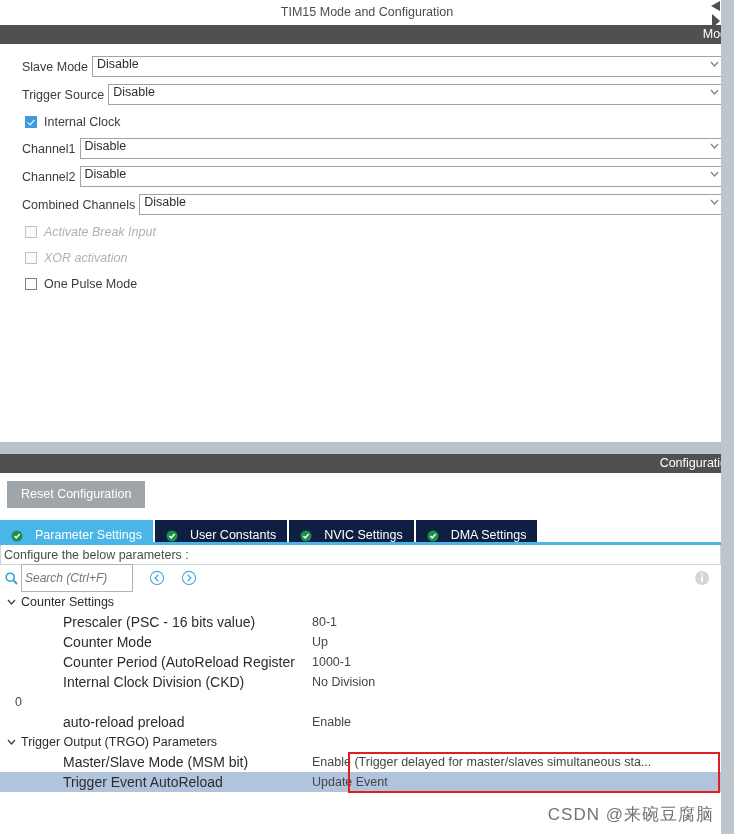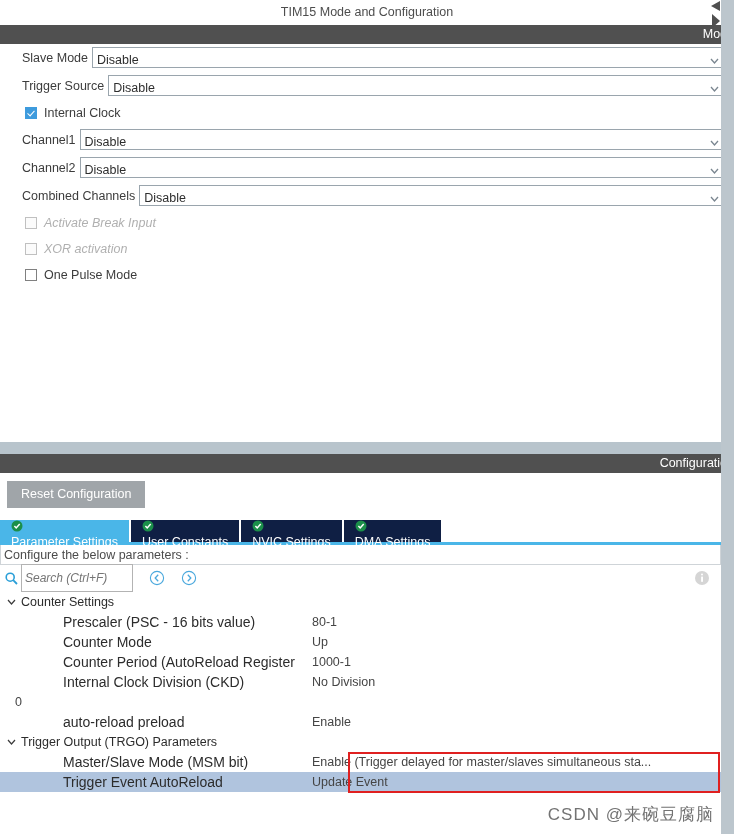--- a/index.html
+++ b/index.html
@@ -61,21 +61,21 @@
     color: #ffffff;
     text-align: right;
     font-size: 12.5px;
   }
 
   
   .mode-body {
     position: relative;
     height: 398px;
     background: #ffffff;
-    padding-top: 0;
+    padding-top: 9px;
     box-sizing: border-box;
   }
   .form-row {
     display: flex;
     align-items: center;
     height: 27px;
     padding: 0 8px 0 0;
     margin-bottom: 1px;
   }
   .form-label {
@@ -84,21 +84,21 @@
     padding-left: 22px;
     white-space: nowrap;
   }
   .combo {
     flex: 1;
     margin-left: 4px;
     height: 21px;
     border: 1px solid #9aa5ad;
     background: #ffffff;
     display: flex;
-    align-items: flex-end;
+    align-items: flex-start;
     box-sizing: border-box;
     position: relative;
   }
   .combo-value {
     flex: 1;
     font-size: 12.5px;
     color: #2e2e2e;
     padding-left: 4px;
     overflow: hidden;
     white-space: nowrap;
@@ -183,31 +183,30 @@
 
   
   .tabs {
     display: flex;
     align-items: flex-end;
     border-bottom: 3px solid #4ab6e8;
     padding-left: 0;
   }
   .tab {
     display: flex;
-    align-items: flex-start;
-    gap: 3px;
+    align-items: flex-end;
+    gap: 12px;
     height: 22px;
     padding: 0 11px;
     background: #0f1f44;
     color: #ffffff;
     font-size: 12.5px;
     margin-right: 2px;
     box-sizing: border-box;
     white-space: nowrap;
-    flex-direction: column;
   }
   .tab.active {
     background: #4ab6e8;
     color: #ffffff;
   }
   .tab-icon { width: 12px; height: 12px; flex: none; }
   .tab-icon svg { display: block; }
 
   
   .configure-prompt {

